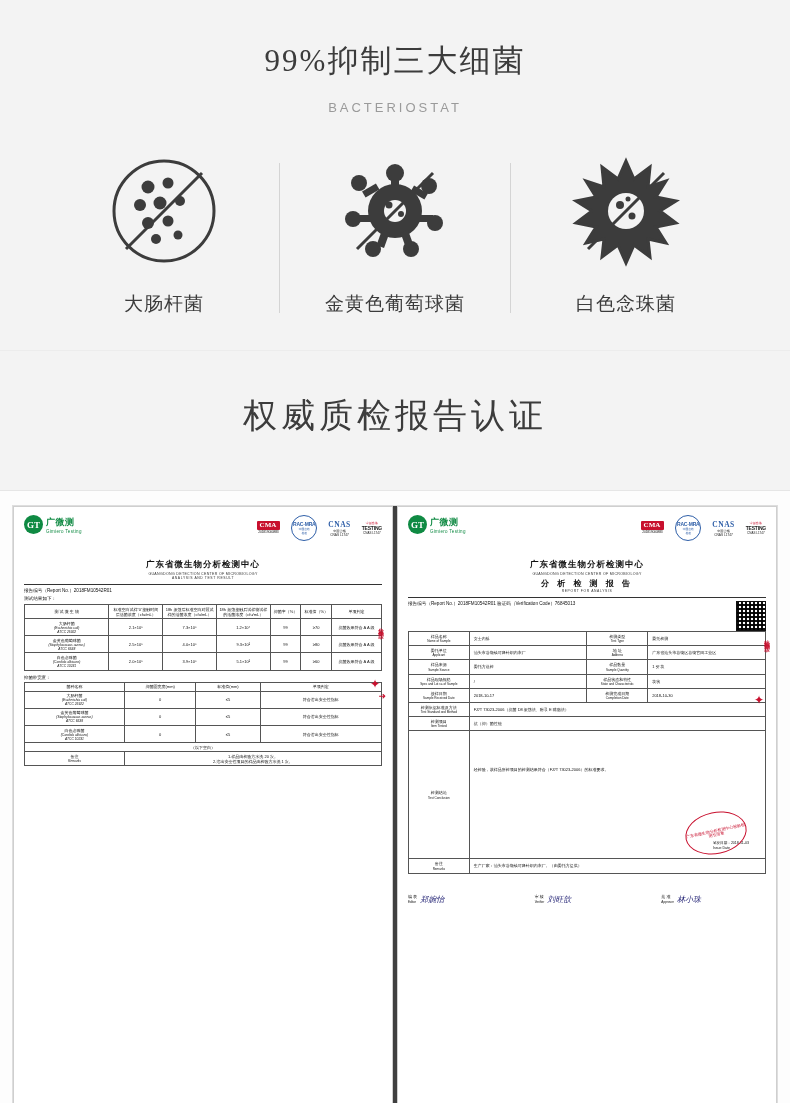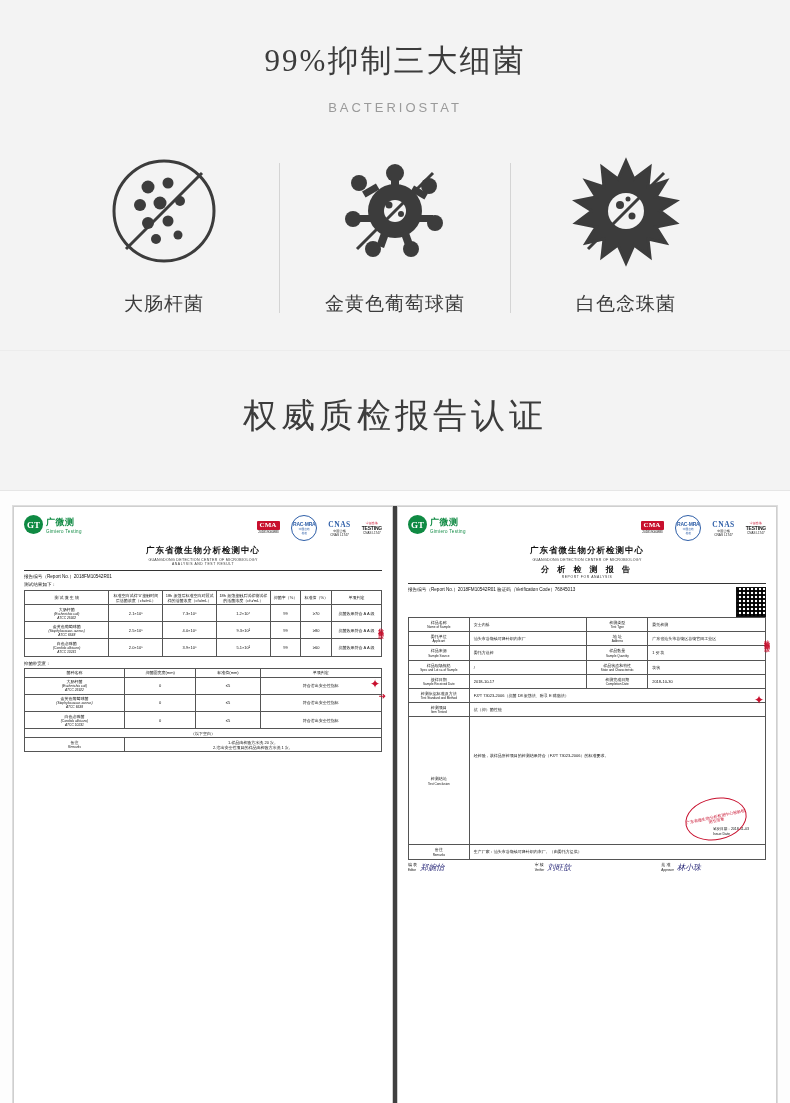--- a/index.html
+++ b/index.html
@@ -146,21 +146,21 @@
   .mark-circle b { font-size: 5px; letter-spacing: -0.2px; }
   .mark-circle i { font-size: 2.8px; font-style: normal; }
   .mark-cnas { display: flex; flex-direction: column; align-items: center; }
   .cnas-big { font-size: 7.5px; color: #2f5fa8; font-weight: bold; letter-spacing: 0.5px; font-family: "Liberation Serif", serif; }
   .cnas-small { font-size: 3.2px; color: #222; }
   .mark-testing { text-align: center; color: #222; }
   .mark-testing .t1 { font-size: 3px; color:#c8102e; }
   .mark-testing .t2 { font-size: 5px; font-weight: bold; letter-spacing: -0.2px; }
   .mark-testing .t3 { font-size: 3px; }
 
-  .rep-center-title { text-align: center; margin-top: 4px; }
+  .rep-center-title { text-align: center; margin-top: 18px; }
   .rct-cn { font-size: 8.5px; font-weight: bold; color: #111; letter-spacing: 1px; }
   .rct-en { font-size: 3.6px; color: #333; letter-spacing: 0.3px; margin-top: 1px; }
   .rct-cn2 { font-size: 8px; font-weight: bold; color: #111; letter-spacing: 3px; margin-top: 2px; }
   .rct-en2 { font-size: 3.4px; color: #333; letter-spacing: 0.6px; }
 
   .rep-line {
     border-bottom: 1px solid #333;
     margin: 4px 0 3px 0;
   }
   .rep-no { font-size: 4.6px; color: #111; margin-bottom: 3px; }
@@ -233,21 +233,21 @@
       repeating-linear-gradient(90deg, #111 0 2px, #fff 2px 4px),
       repeating-linear-gradient(0deg, #111 0 2px, #fff 2px 4px);
     background-blend-mode: multiply;
     border: 1px solid #111;
   }
   .kv { width: 100%; border-collapse: collapse; font-size: 4px; color:#111; }
   .kv td { border: 1px solid #555; padding: 2px 3px; vertical-align: middle; line-height: 1.3; }
   .kv .k { width: 17%; text-align: center; }
   .kv .ken { font-size: 3.1px; display:block; }
   .kv .v { width: 33%; text-align: left; padding-left: 4px; }
-  .hr-sign { display:flex; font-size: 4px; color:#111; margin-top: 2px; gap: 22px; align-items: flex-end; }
+  .hr-sign { display:flex; font-size: 4px; color:#111; margin-top: 20px; gap: 22px; align-items: flex-end; }
   .hr-sign > div { flex:1; display:flex; align-items:center; gap:3px; }
 </style>
 </head>
 <body>
 
 <section class="sec-bact">
   <h1 class="bact-title">99%抑制三大细菌</h1>
   <div class="bact-sub">BACTERIOSTAT</div>
 
   <div class="bact-items">

